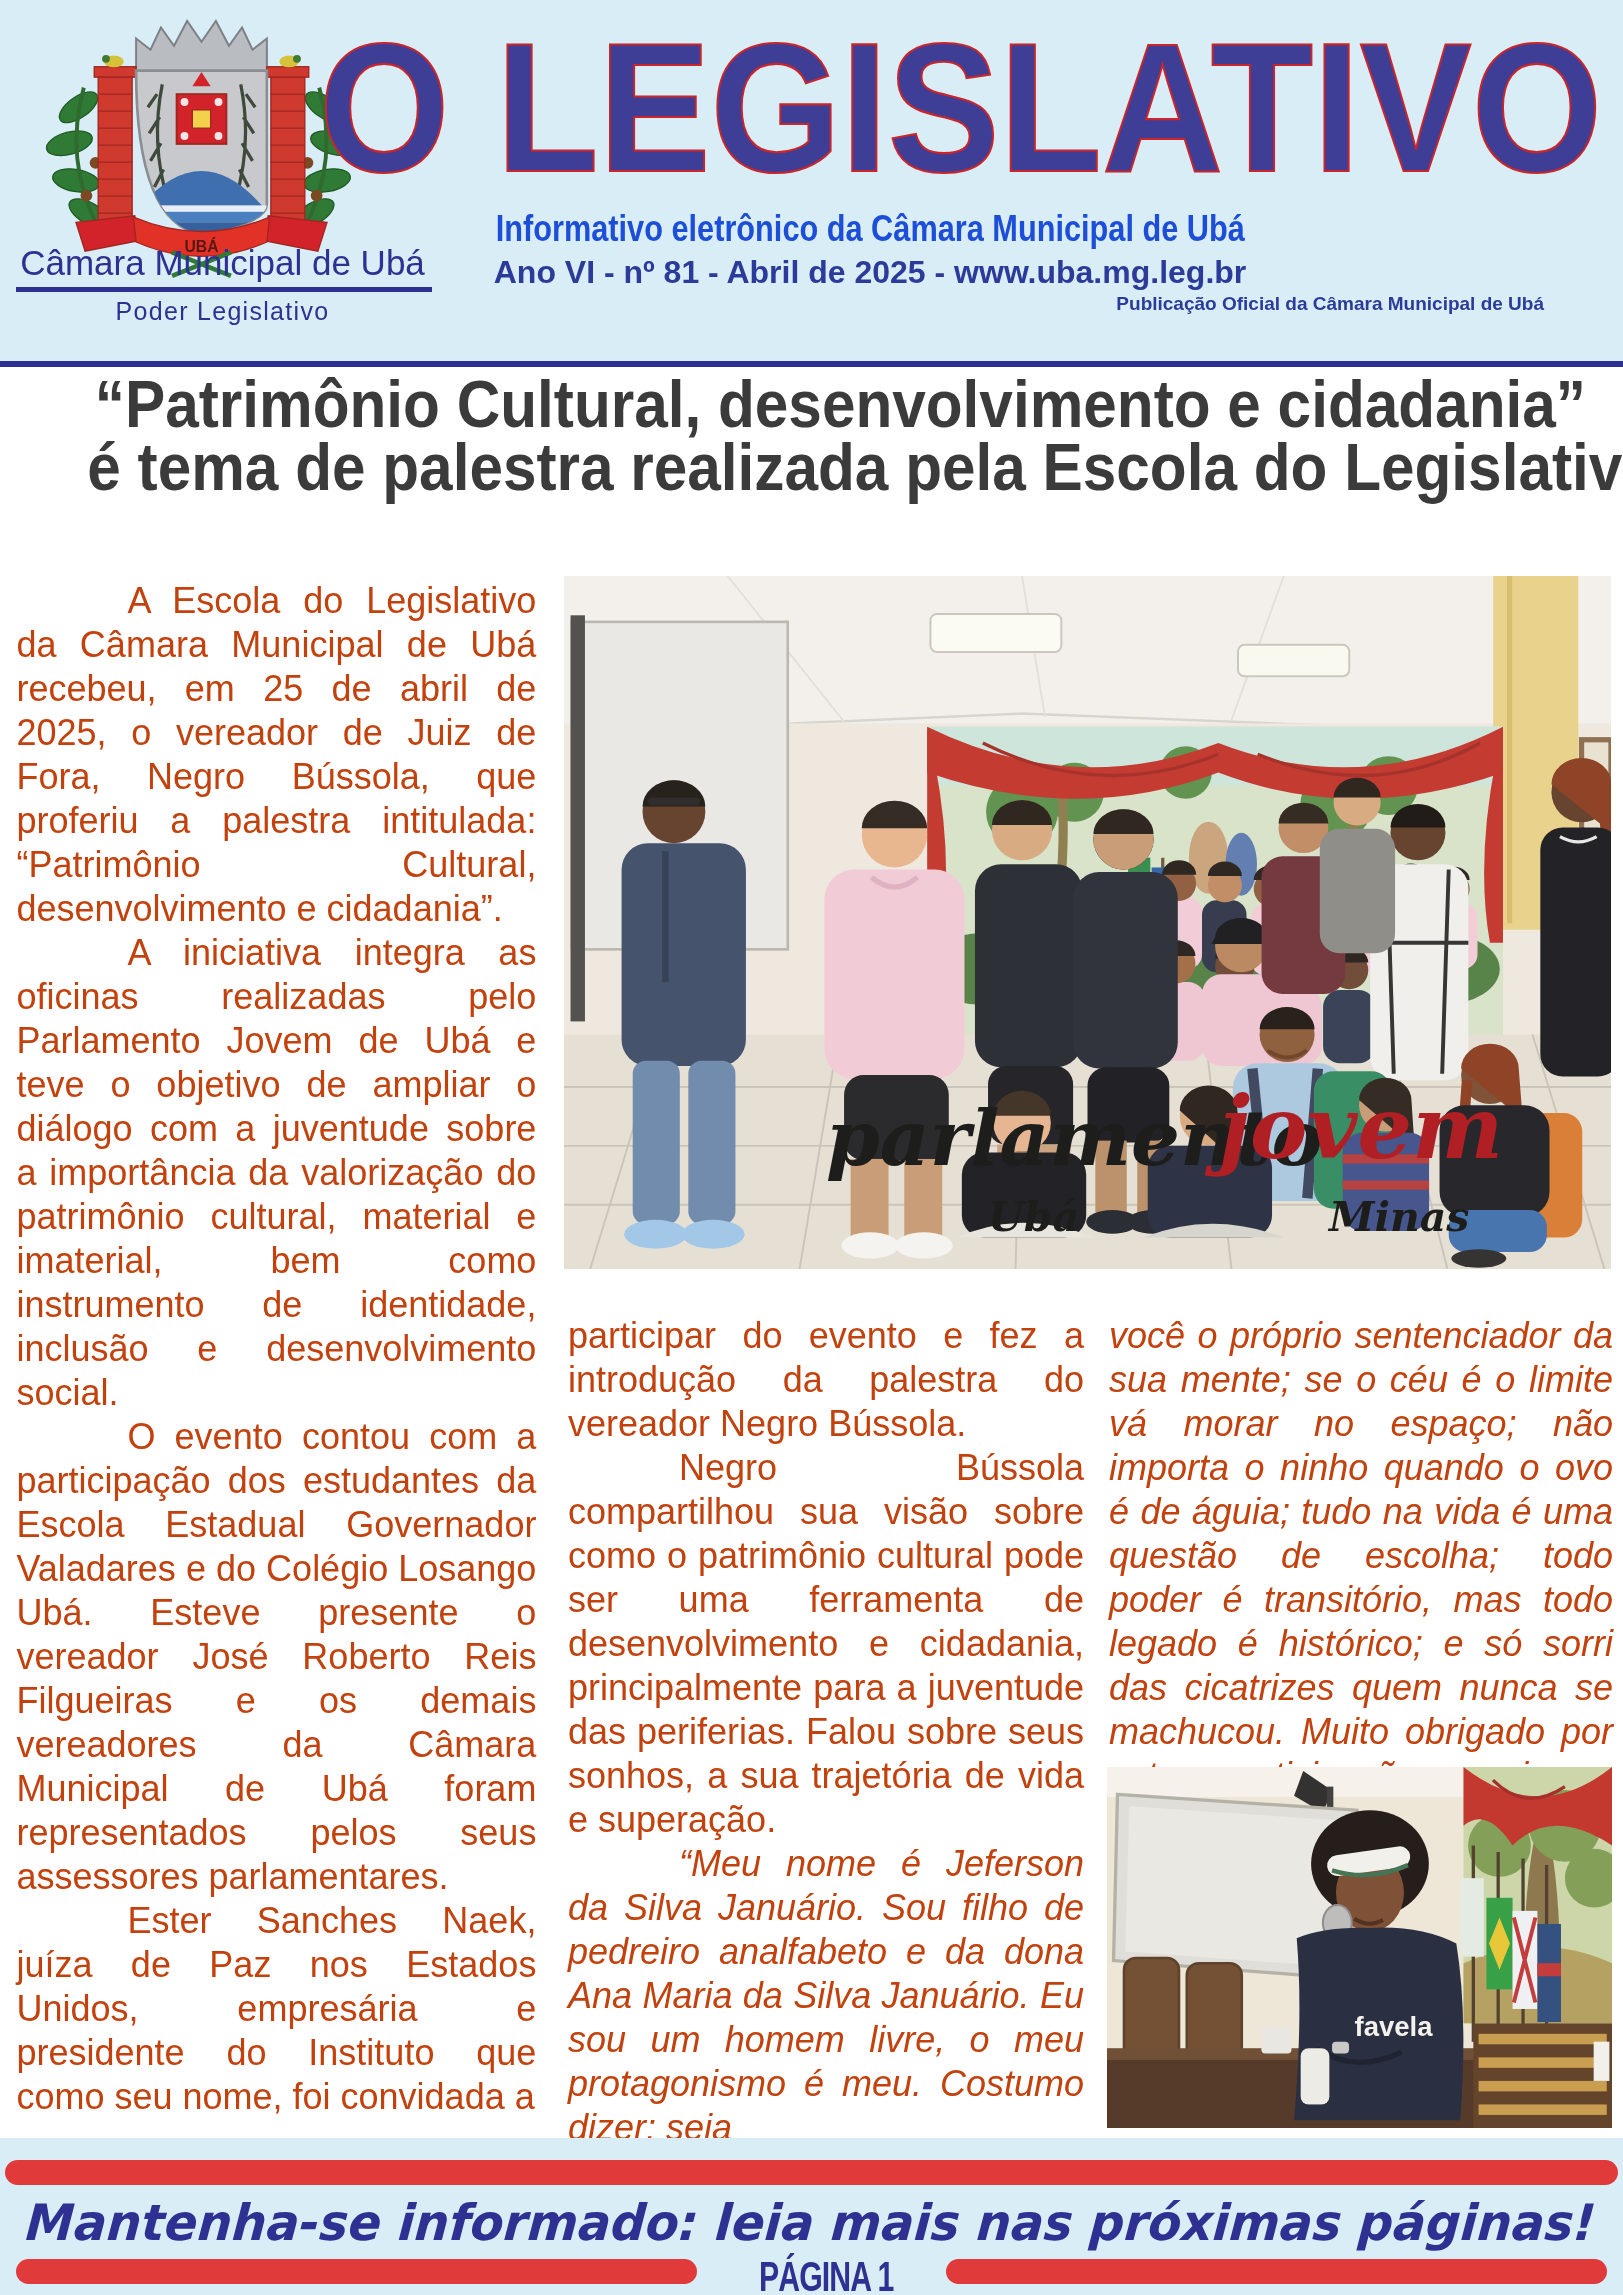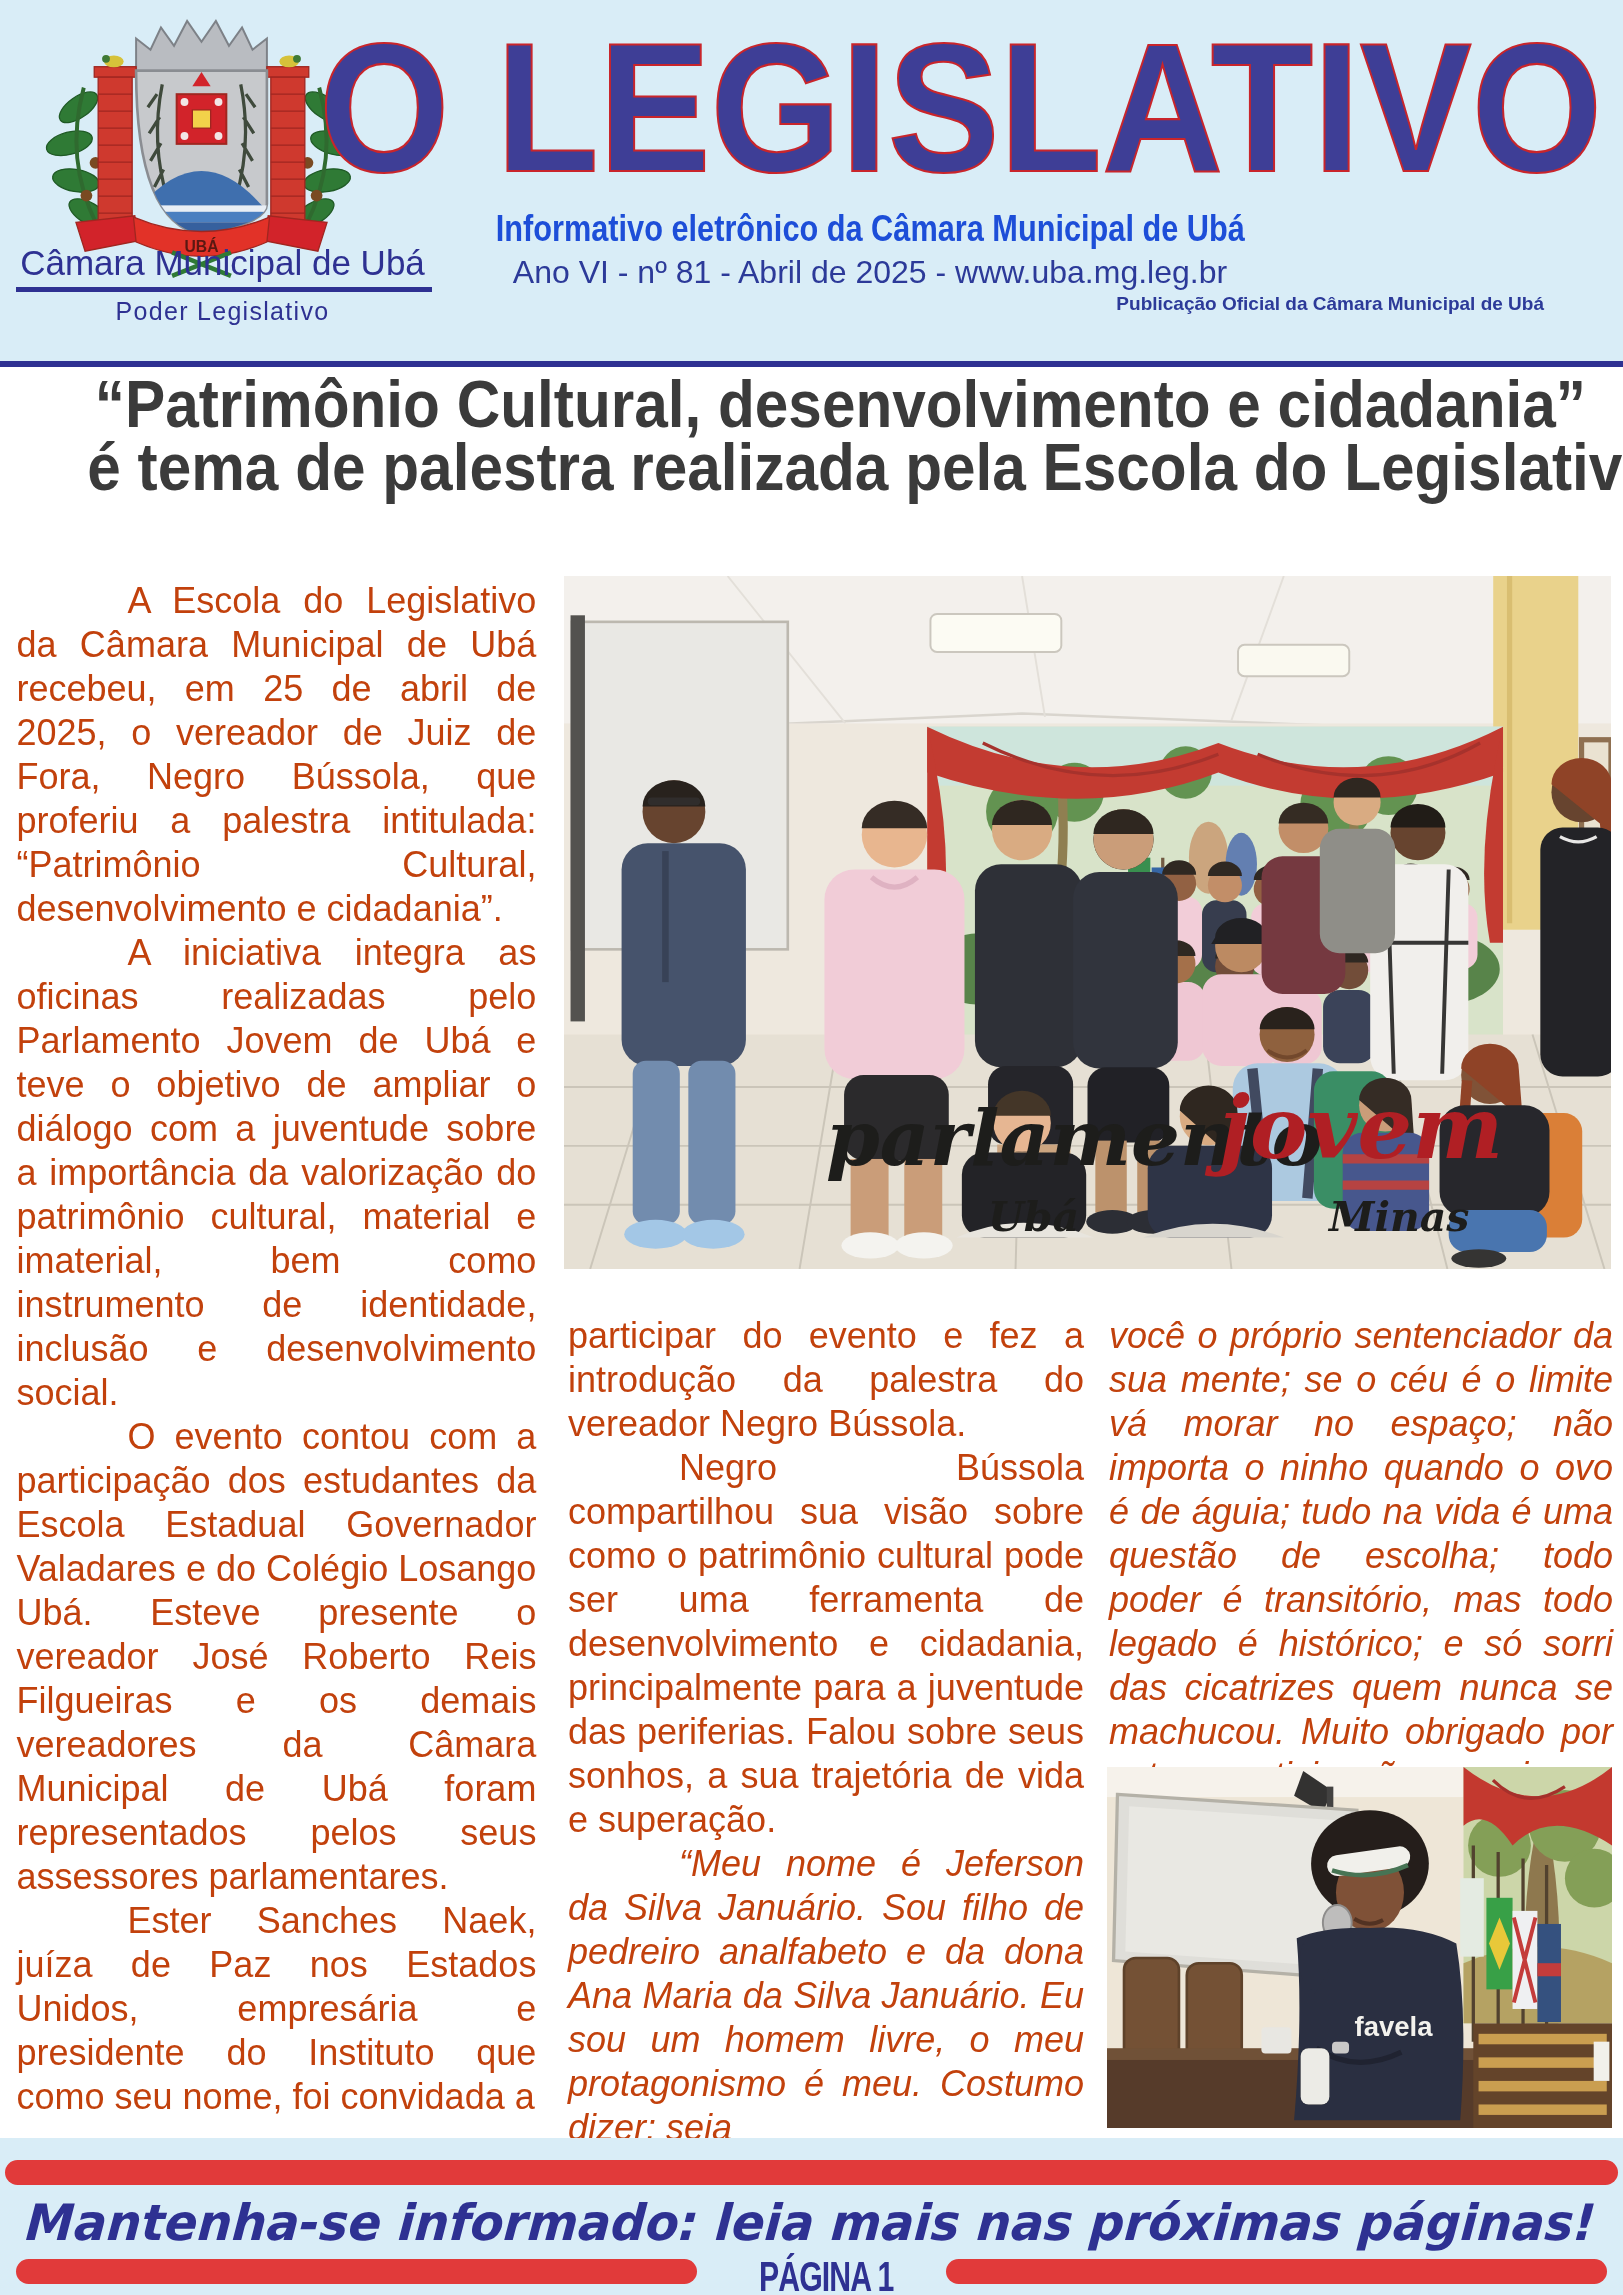--- a/index.html
+++ b/index.html
@@ -10,21 +10,21 @@
   
   .header-bg{left:0;top:0;width:1623px;height:361px;background:#d9edf7;}
   .header-divider{left:0;top:361px;width:1623px;height:5.9px;background:#2e3192;}
   .coat{left:38px;top:9.2px;width:327px;height:275px;}
   .org-name{left:0;top:243px;width:445px;text-align:center;font-size:35px;font-weight:normal;color:#2e3192;}
   .org-underline{left:16.4px;top:287px;width:416px;height:4.6px;background:#2e3192;}
   .org-subtitle{left:0;top:297px;width:445px;text-align:center;font-size:25px;color:#2e3192;letter-spacing:1.3px;}
   .masthead{left:308px;top:26px;width:1306px;height:169px;}
   .sub-red{left:196px;right:79px;top:208px;text-align:center;font-size:37px;font-weight:bold;color:#1d4ed8;}
   .sub-red .cond{display:inline-block;transform:scaleX(0.83);transform-origin:center;white-space:nowrap;}
-  .edition{left:196px;right:79px;top:254px;text-align:center;font-size:32px;font-weight:normal;color:#2c3a99;}
+  .edition{left:196px;right:79px;top:254px;text-align:center;font-size:32px;font-weight:bold;color:#2c3a99;}
   .official{left:196px;right:79px;top:293px;text-align:right;font-size:19px;font-weight:bold;color:#2c3a99;}
 
   
   .headline{left:0;width:1623px;text-align:center;font-weight:bold;color:#3b3b3b;font-size:67px;line-height:1;}
   .headline .cond{display:inline-block;transform:scaleX(0.9);transform-origin:center;white-space:nowrap;}
   .hl1{top:370px;padding-left:12px;} .hl2{top:433px;}
 
   
   .col{position:absolute;text-align:justify;font-size:36px;line-height:44px;color:#c2410c;}
   .col p{margin:0;}

